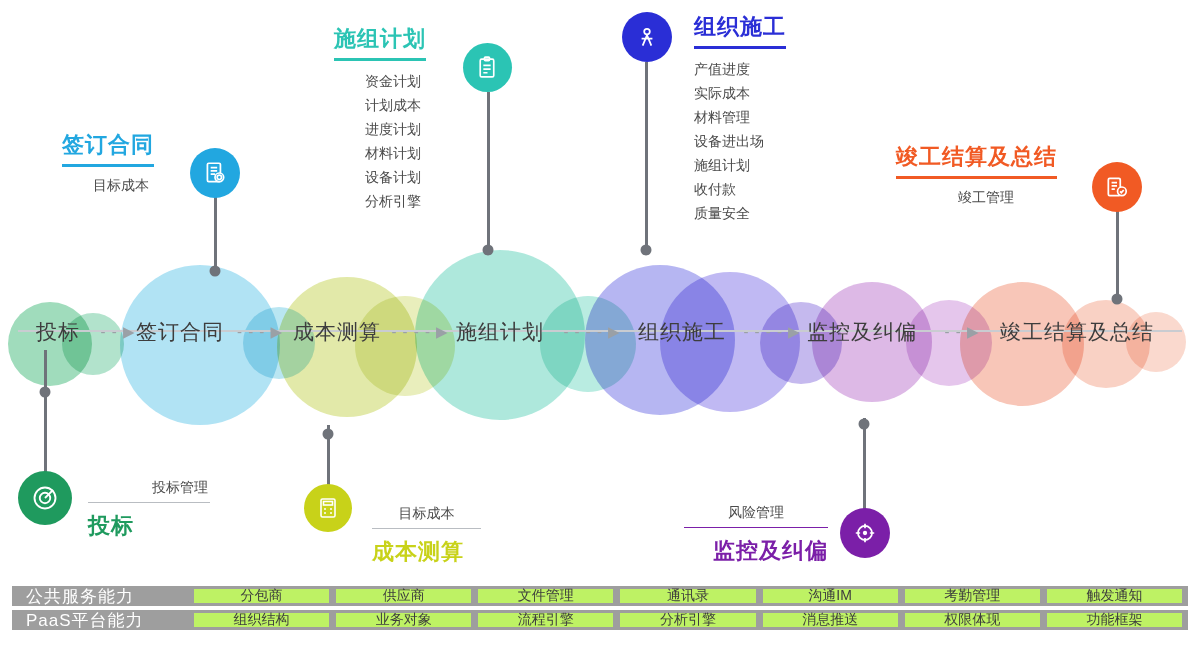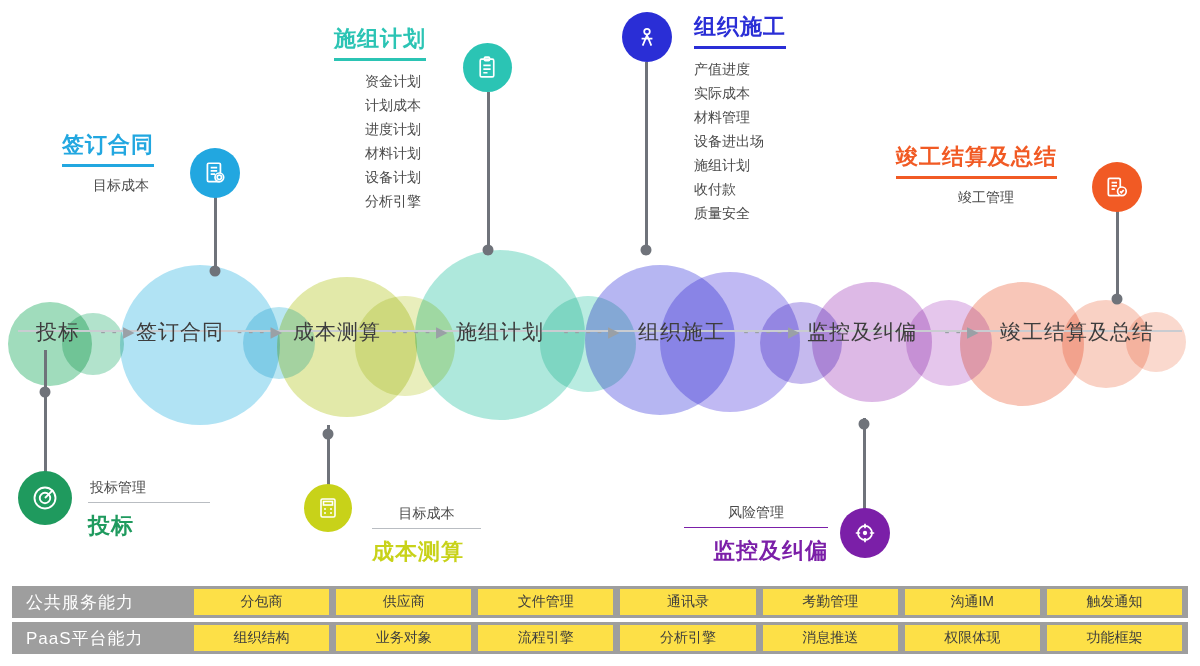--- a/index.html
+++ b/index.html
@@ -109,21 +109,21 @@
   
   .cap-wrap {
     position: absolute;
     left: 12px;
     top: 586px;
     width: 1176px;
   }
   .cap-row {
     display: flex;
     align-items: stretch;
-    height: 32px;
+    height: 20px;
     margin-bottom: 4px;
   }
   .cap-head {
     width: 182px;
     background: #9e9e9e;
     color: #ffffff;
     font-size: 17px;
     display: flex;
     align-items: center;
     padding-left: 14px;
@@ -133,21 +133,21 @@
   .cap-cells {
     flex: 1;
     display: flex;
     background: #9e9e9e;
     padding: 3px 6px 3px 0;
     box-sizing: border-box;
     gap: 7px;
   }
   .cap-cell {
     flex: 1;
-    background: #fde047;
+    background: #bef264;
     color: #3d3d3d;
     font-size: 14px;
     display: flex;
     align-items: center;
     justify-content: center;
     white-space: nowrap;
   }
 </style>
 </head>
 <body>
@@ -260,21 +260,21 @@
   <div class="icon-circle" style="left:1092px; top:162px; width:50px; height:50px; background:#f15a24;">
     <svg width="26" height="26" viewBox="0 0 24 24" fill="none" stroke="#fff" stroke-width="1.6">
       <rect x="4" y="4" width="11" height="16" rx="1.2"></rect>
       <path d="M7 8h5M7 11h5M7 14h3"></path>
       <circle cx="16.5" cy="16" r="4" fill="#f15a24"></circle>
       <path d="M14.8 16l1.2 1.2 2.2-2.4"></path>
     </svg>
   </div>
 
   <div class="callout" style="left:88px; top:475px;">
-    <div class="sub under" style="min-width:118px; text-align:left;">投标管理</div>
+    <div class="sub under" style="min-width:118px; text-align:right;">投标管理</div>
     <div class="title" style="color:#1f9a5e; margin-top:8px;">投标</div>
   </div>
 
   <div class="callout" style="left:62px; top:130px;">
     <div class="title under" style="color:#22a7e0;">签订合同</div>
     <div class="sub" style="margin-top:6px; text-align:center; width:118px;">目标成本</div>
   </div>
 
   <div class="callout" style="left:372px; top:501px;">
     <div class="sub under" style="min-width:105px; text-align:center;">目标成本</div>
@@ -318,22 +318,22 @@
 
   <div class="cap-wrap">
 
     <div class="cap-row">
       <div class="cap-head">公共服务能力</div>
       <div class="cap-cells">
         <div class="cap-cell">分包商</div>
         <div class="cap-cell">供应商</div>
         <div class="cap-cell">文件管理</div>
         <div class="cap-cell">通讯录</div>
+        <div class="cap-cell">沟通IM</div>
         <div class="cap-cell">考勤管理</div>
-        <div class="cap-cell">沟通IM</div>
         <div class="cap-cell">触发通知</div>
       </div>
     </div>
 
     <div class="cap-row">
       <div class="cap-head">PaaS平台能力</div>
       <div class="cap-cells">
         <div class="cap-cell">组织结构</div>
         <div class="cap-cell">业务对象</div>
         <div class="cap-cell">流程引擎</div>

